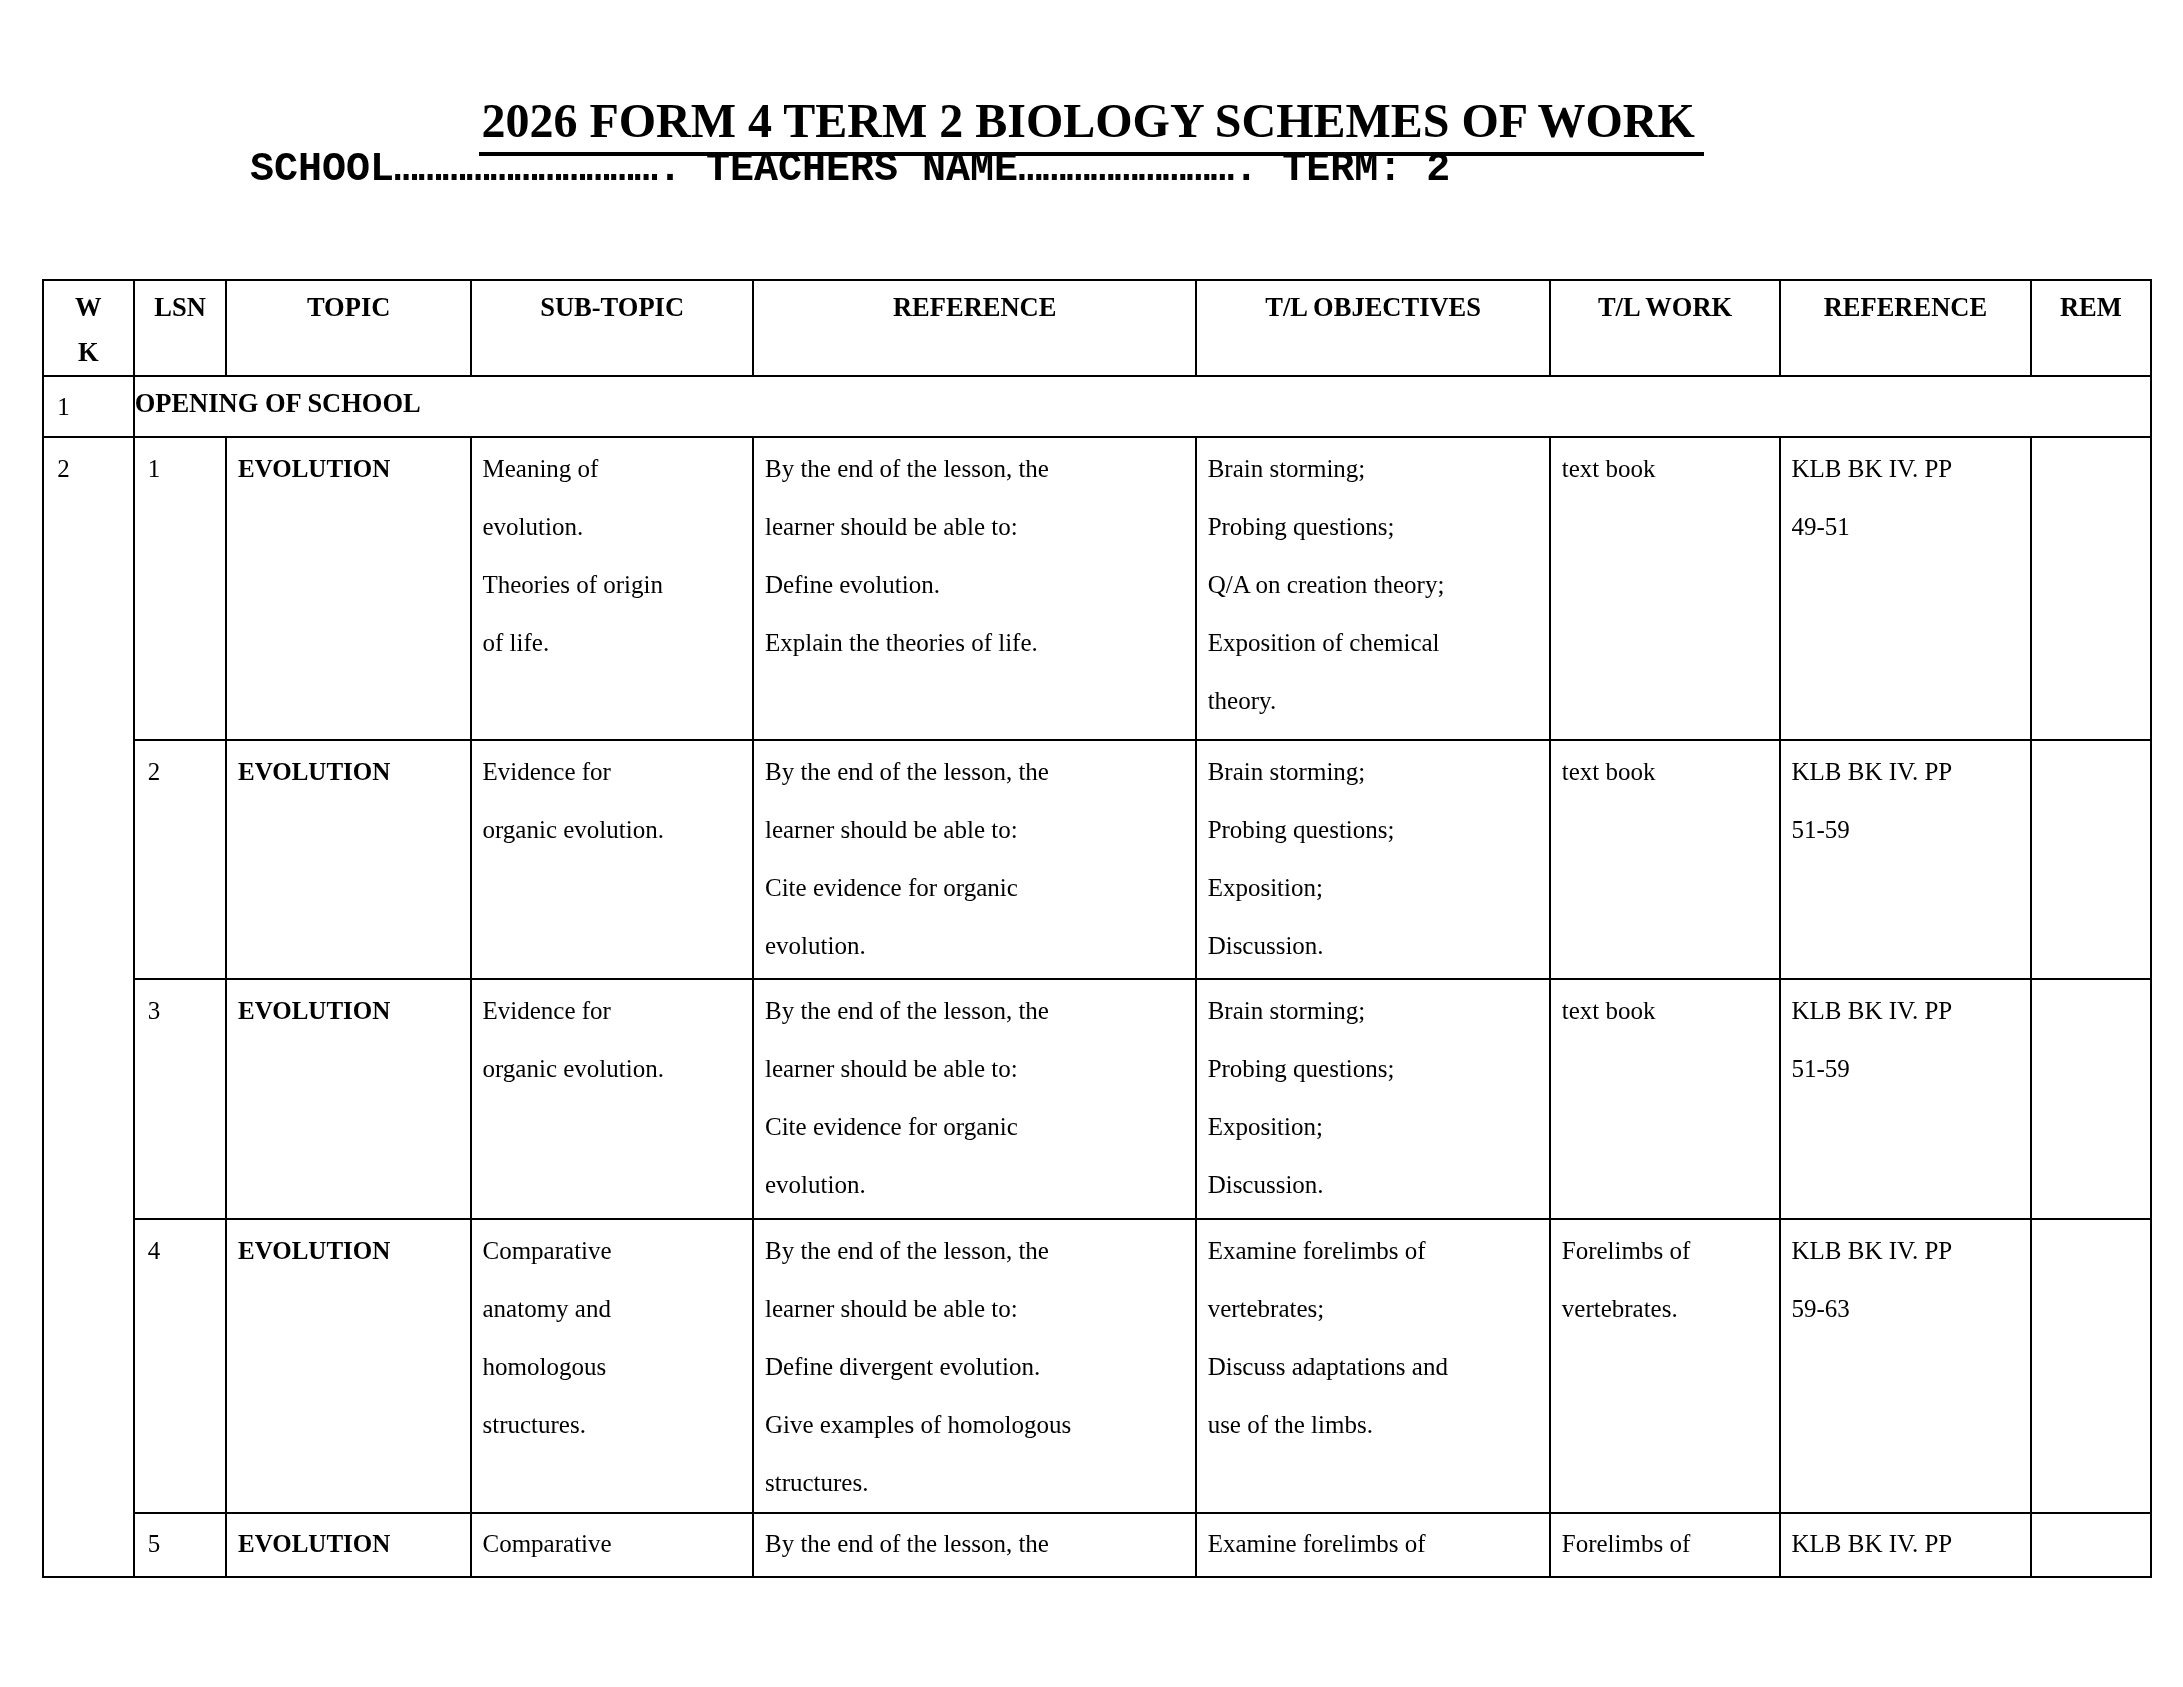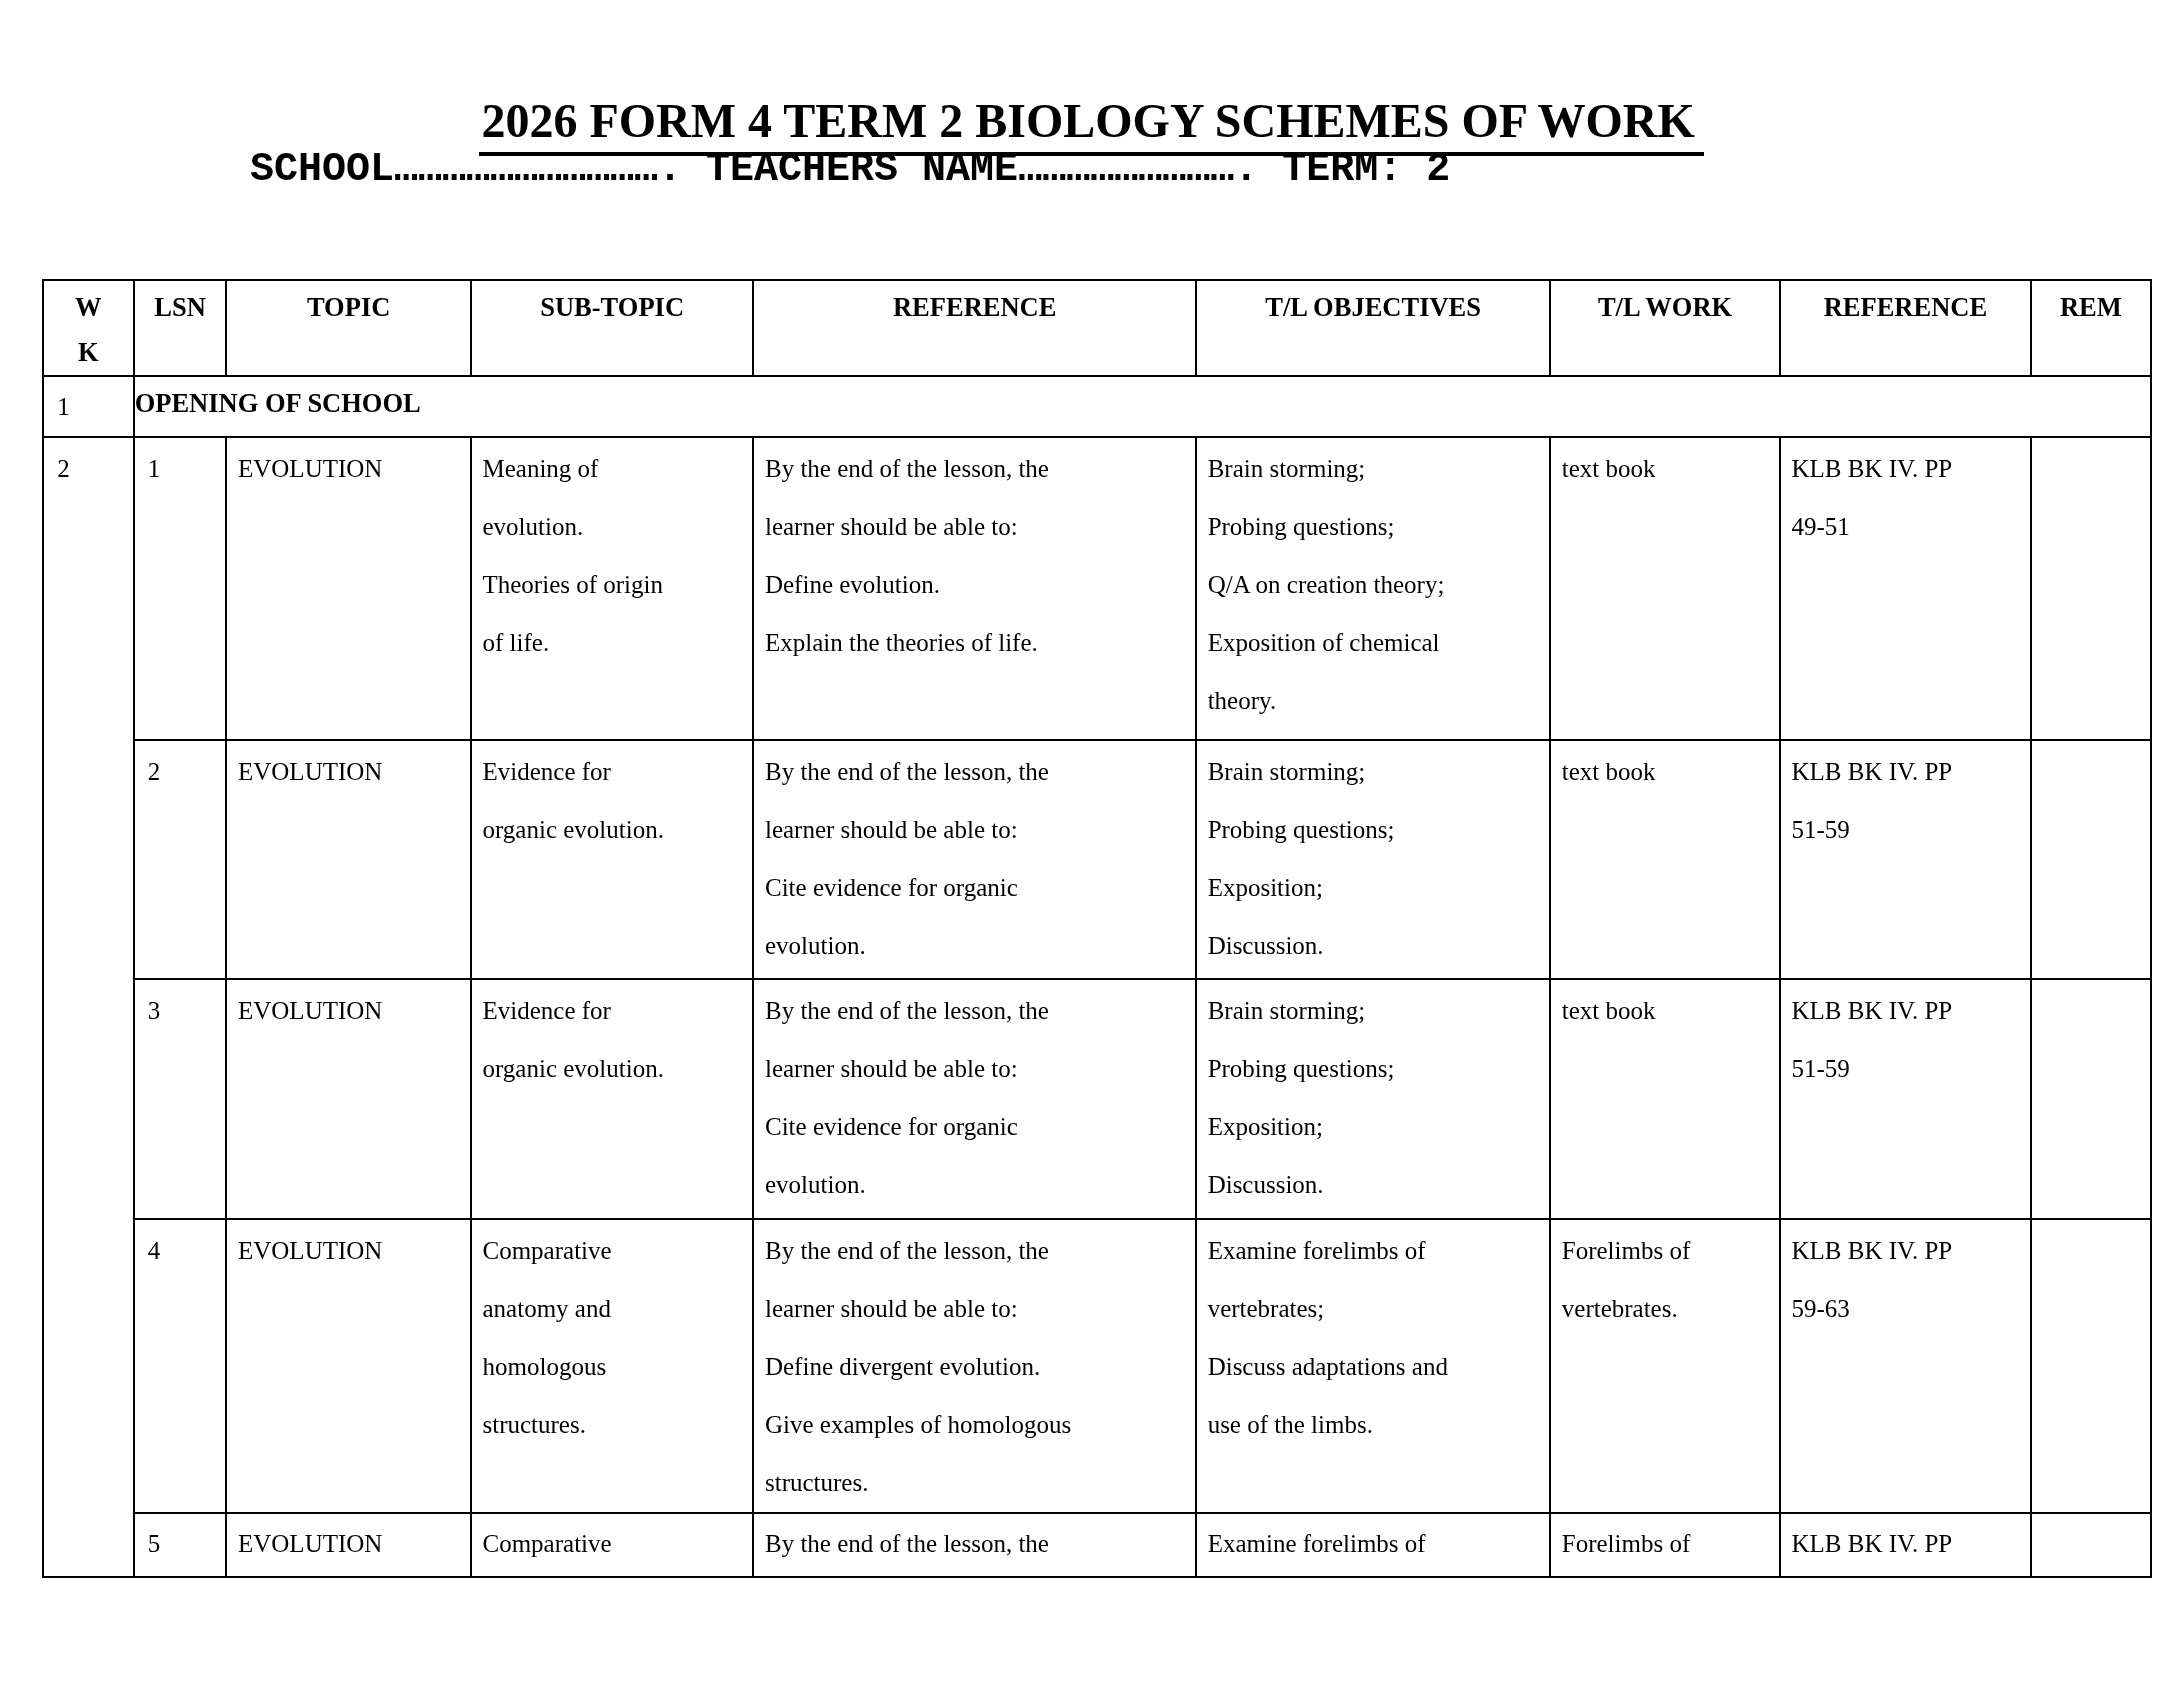--- a/index.html
+++ b/index.html
@@ -63,21 +63,21 @@
     line-height: 1.7;
     padding: 4px 2.6px 0 2.6px;
   }
   td {
     font-size: 25px;
     line-height: 2.32;
     text-align: left;
     padding: 1.3px 8px 0 10.6px;
   }
   td.num { padding-left: 13.2px; }
-  td.topic { font-weight: normal; }
+  td.topic { font-weight: bold; }
   td.open-label {
     font-weight: bold;
     font-size: 26.5px;
     line-height: 1.9;
     padding-left: 0;
   }
   tr.r-open   { height: 57px;  }
   tr.r-l1     { height: 303px; }
   tr.r-l2     { height: 239px; }
   tr.r-l3     { height: 240px; }

